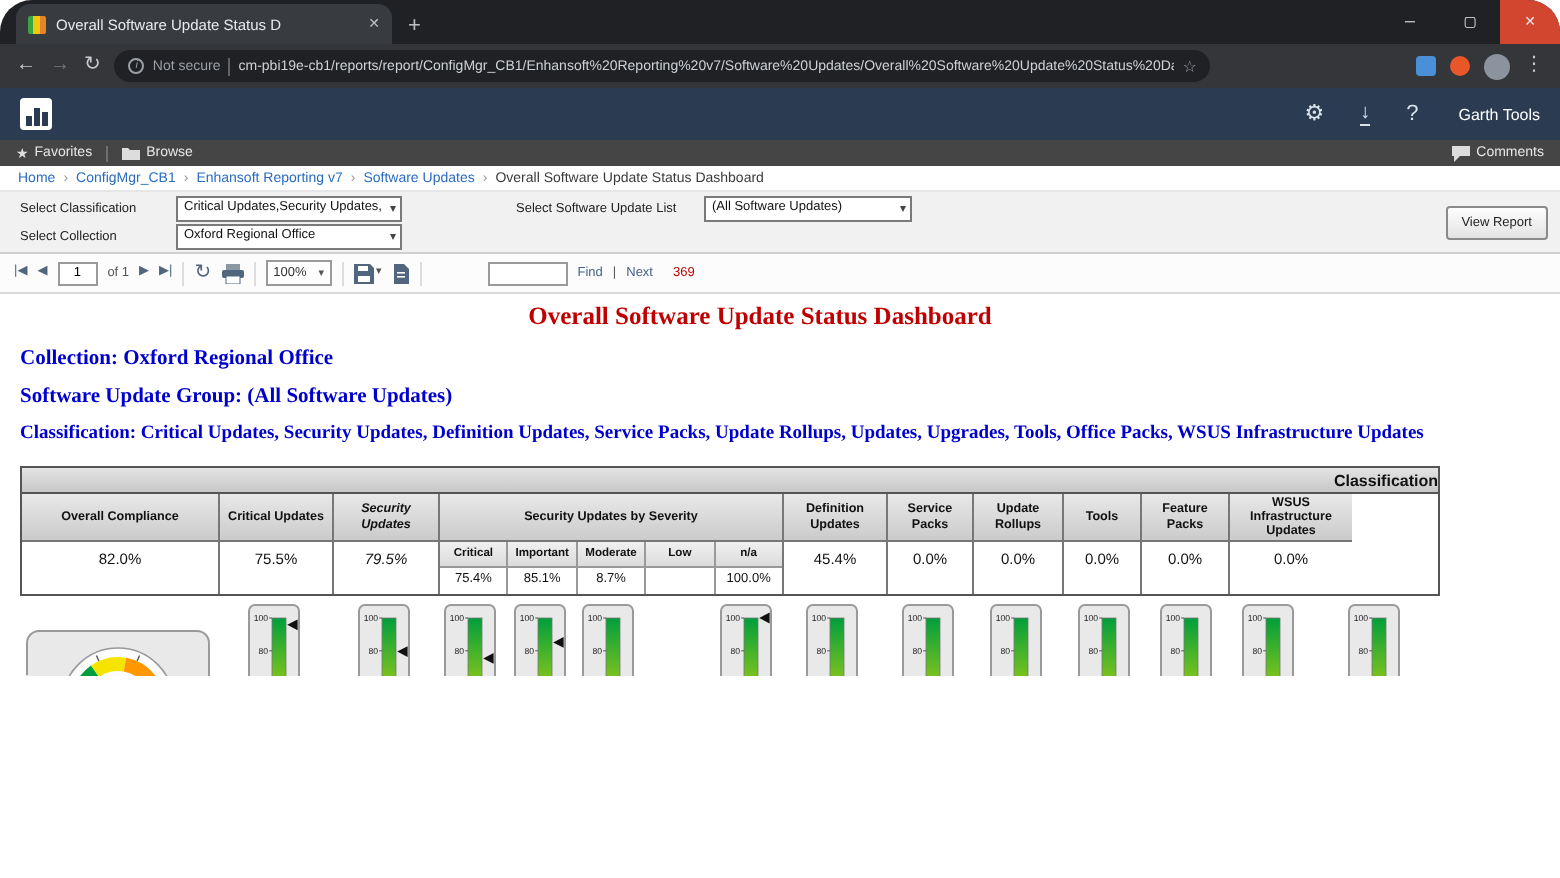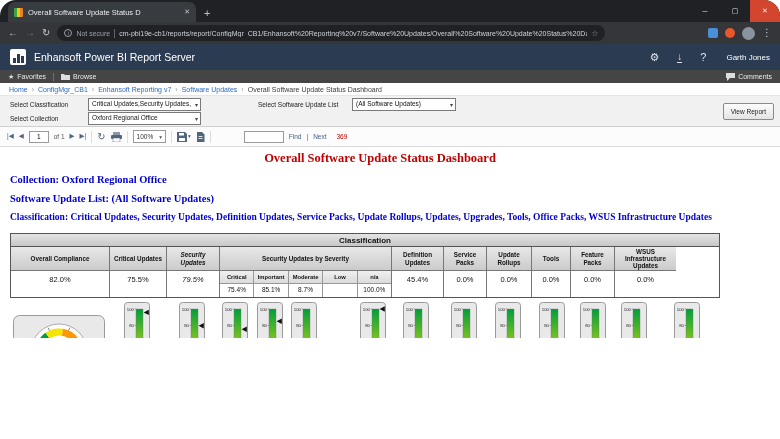--- a/index.html
+++ b/index.html
@@ -95,21 +95,21 @@
   
   .report{height:292px;background:#fff;padding:4px 0 0 10px;position:relative;}
   .rtitle{width:740px;text-align:center;font-family:"Liberation Serif","DejaVu Serif",serif;
           font-weight:bold;font-size:12.5px;color:#c00000;}
   .rline{margin-top:8px;font-family:"Liberation Serif","DejaVu Serif",serif;font-weight:bold;
          font-size:10.5px;color:#0000cc;white-space:nowrap;}
   .rline.small{font-size:9.5px;}
 
   .dtable{margin-top:11px;width:710px;border:1px solid #555;}
   .dt-title{height:13px;background:linear-gradient(#e4e4e4,#c7c7c7);border-bottom:1px solid #555;
-            text-align:center;font-size:8px;font-weight:bold;line-height:13px;color:#111;}
+            text-align:right;font-size:8px;font-weight:bold;line-height:13px;color:#111;}
   .dt-cols{display:flex;}
   .dcol{border-left:1px solid #777;}
   .dcol:first-child{border-left:none;}
   .dhead{height:24px;background:linear-gradient(#e8e8e8,#cbcbcb);border-bottom:1px solid #777;
          font-size:6.3px;font-weight:bold;display:flex;align-items:center;justify-content:center;
          text-align:center;line-height:1.15;padding:0 1px;color:#111;}
   .dval{height:26px;font-size:7.5px;text-align:center;padding-top:4px;background:#fff;color:#111;}
   .sevrow{display:flex;height:26px;background:#fff;}
   .sevcol{flex:1;border-left:1px solid #999;}
   .sevcol:first-child{border-left:none;}
@@ -168,26 +168,25 @@
     <span class="avatar"></span>
     <span class="navicon">⋮</span>
   </div>
 
   <div class="appheader">
     <div class="applogo">
         <i></i>
         <i></i>
         <i></i>
       </div>
-    <span class="apptitle">Enhansoft Power BI Report Server</span>
     <span class="spacer"></span>
     <span class="hicon">⚙</span>
     <span class="hicon dl">↓</span>
     <span class="hicon">?</span>
-    <span class="username">Garth Jones</span>
+    <span class="username">Garth Tools</span>
   </div>
 
   <div class="menubar">
     <span class="mitem">
       <span class="mstar">★</span>
       <span>Favorites</span>
     </span>
     <span class="mdiv"></span>
     <span class="mitem">
       <svg class="icon-svg" width="9" height="7" viewBox="0 0 9 7">
@@ -276,21 +275,21 @@
     <input class="findinput" style="">
     <a class="findlink" href="#">Find</a>
     <span class="vtext">|</span>
     <a class="findlink" href="#">Next</a>
     <span class="redbadge">369</span>
   </div>
 
   <div class="report">
     <div class="rtitle">Overall Software Update Status Dashboard</div>
     <div class="rline">Collection: Oxford Regional Office</div>
-    <div class="rline">Software Update List: (All Software Updates)</div>
+    <div class="rline">Software Update Group: (All Software Updates)</div>
     <div class="rline small">Classification: Critical Updates, Security Updates, Definition Updates, Service Packs, Update Rollups, Updates, Upgrades, Tools, Office Packs, WSUS Infrastructure Updates</div>
 
     <div class="dtable">
       <div class="dt-title">Classification</div>
       <div class="dt-cols" id="dt-cols">
           <div class="dcol" style="width: 98px;">
             <div class="dhead">Overall Compliance</div>
             <div class="dval">82.0%</div>
           </div>
           <div class="dcol" style="width: 57px;">

